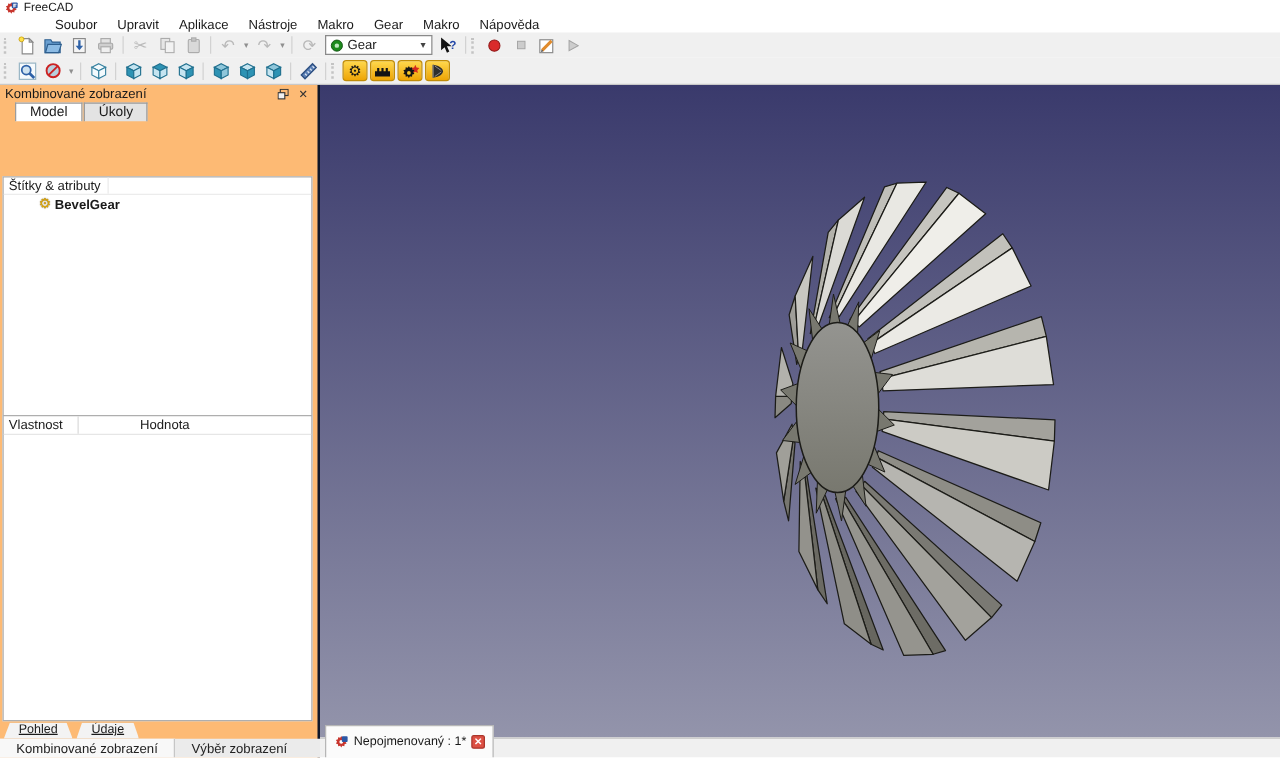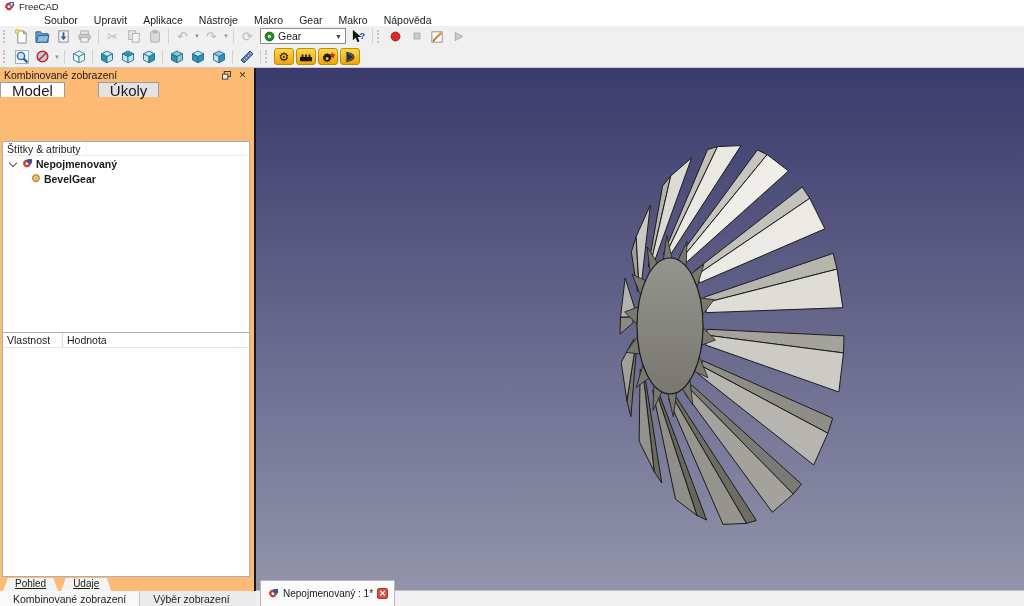--- a/index.html
+++ b/index.html
@@ -28,38 +28,38 @@
   .gwb .g { font-size:12px; line-height:12px; color:#141414; }
 
   
   .main { display:flex; height:538px; }
   .dock { width:256px; position:relative; background:#fdba74; border-right:2px solid #0f172a; }
 
   .dock-title { height:14px; display:flex; align-items:center; font-size:10.5px; padding:0 4px; }
   .dock-btns { margin-left:auto; display:flex; gap:5px; align-items:center; padding-right:2px; }
   .dbtn { width:11px; height:10px; display:flex; align-items:center; justify-content:center; font-size:9px; color:#333; background:none; border:none; }
 
-  .cv-tabs { position:absolute; top:14px; left:0; display:flex; height:15px; font-size:15px; z-index:2;gap:32px; }
+  .cv-tabs { position:absolute; top:14px; left:12px; display:flex; height:15px; font-size:11px; z-index:2; }
   .cv-tab { padding:0 11px; display:flex; align-items:center; border:1px solid #9c9c9c; border-bottom:none; background:#e3e3e3; margin-right:1px; }
   .cv-tab.active { background:#fff; }
 
   .panel { position:absolute; left:2px; width:248px; background:#fff; border:1px solid #aeaeae; font-size:10.5px; }
   #tree-panel { top:29px; height:230px;margin-top:44px; }
   #prop-panel { top:264px; height:245px; }
 
   .tree-header { height:14px; display:flex; align-items:center; border-bottom:1px solid #ececec; color:#202020; }
   .tree-header .c1 { width:84px; padding-left:4px; border-right:1px solid #ececec; height:100%; display:flex; align-items:center; }
   .trow { height:15px; display:flex; align-items:center; }
   .trow .lbl { padding-left:3px; }
   .bold { font-weight:bold; }
   .chev { width:6px; height:6px; border-right:1.4px solid #555; border-bottom:1.4px solid #555; transform:rotate(45deg); margin:0 5px 2px 7px; }
   .mini-icon { width:12px; height:12px; display:inline-block; }
   .tree-gear { font-size:11px; line-height:11px; color:#d9a50d; text-shadow:0 0 1px #5a4200; }
 
-  .prop-header { height:15px; display:flex; align-items:center; border-bottom:1px solid #e6e6e6; color:#202020; }
+  .prop-header { height:15px; display:flex; align-items:center; border-bottom:1px solid #e6e6e6; color:#202020;gap:45px; }
   .prop-header .c1 { width:60px; padding-left:4px; border-right:1px solid #dcdcdc; height:100%; display:flex; align-items:center; }
   .prop-header .c2 { padding-left:4px; }
 
   .south-tabs { position:absolute; top:510px; left:3px; display:flex; gap:3px; }
   .stab { height:13px; padding:0 12px; display:flex; font-size:10px;
     background:#f3f3f3; clip-path:polygon(9% 0, 91% 0, 100% 100%, 0 100%); filter:drop-shadow(0 0 1px #8f8f8f);text-decoration:underline; }
 
   .dock-tabs { position:absolute; top:523px; left:0; width:256px; height:15px; display:flex; background:#ebebeb; font-size:10.5px; }
   .dtab { padding:0 13px; display:flex; align-items:center; color:#222; }
   .dtab.active { background:#f8f8f8; border-right:1px solid #c6c6c6; }
@@ -346,29 +346,20 @@
             <span>Model</span>
           </div>
         <div class="cv-tab">
             <span>Úkoly</span>
           </div>
       </div>
 
       <div class="panel" id="tree-panel">
         <div class="tree-header">
           <span class="c1">Štítky &amp; atributy</span>
-        </div>
-        <div class="trow">
-          <span class="chev"></span>
-          <svg class="mini-icon" viewBox="0 0 16 16">
-            <path d="M8 1l1.1 1.9 2.2-.6.2 2.3 2.2.7-1.2 1.9 1.2 1.9-2.2.7-.2 2.3-2.2-.6L8 13.4l-1.1-1.9-2.2.6-.2-2.3-2.2-.7 1.2-1.9-1.2-1.9 2.2-.7.2-2.3 2.2.6z" fill="#c8362e"></path>
-            <circle cx="8" cy="7.2" r="2" fill="#fff"></circle>
-            <rect x="8.6" y="1.2" width="6.2" height="6.2" rx="1" fill="#2c57a5"></rect>
-          </svg>
-          <span class="lbl bold">Nepojmenovaný</span>
         </div>
         <div class="trow" style="padding-left:28px">
           <span class="tree-gear">⚙</span>
           <span class="lbl bold">BevelGear</span>
         </div>
       </div>
 
       <div class="panel" id="prop-panel">
         <div class="prop-header">
           <span class="c1">Vlastnost</span>

